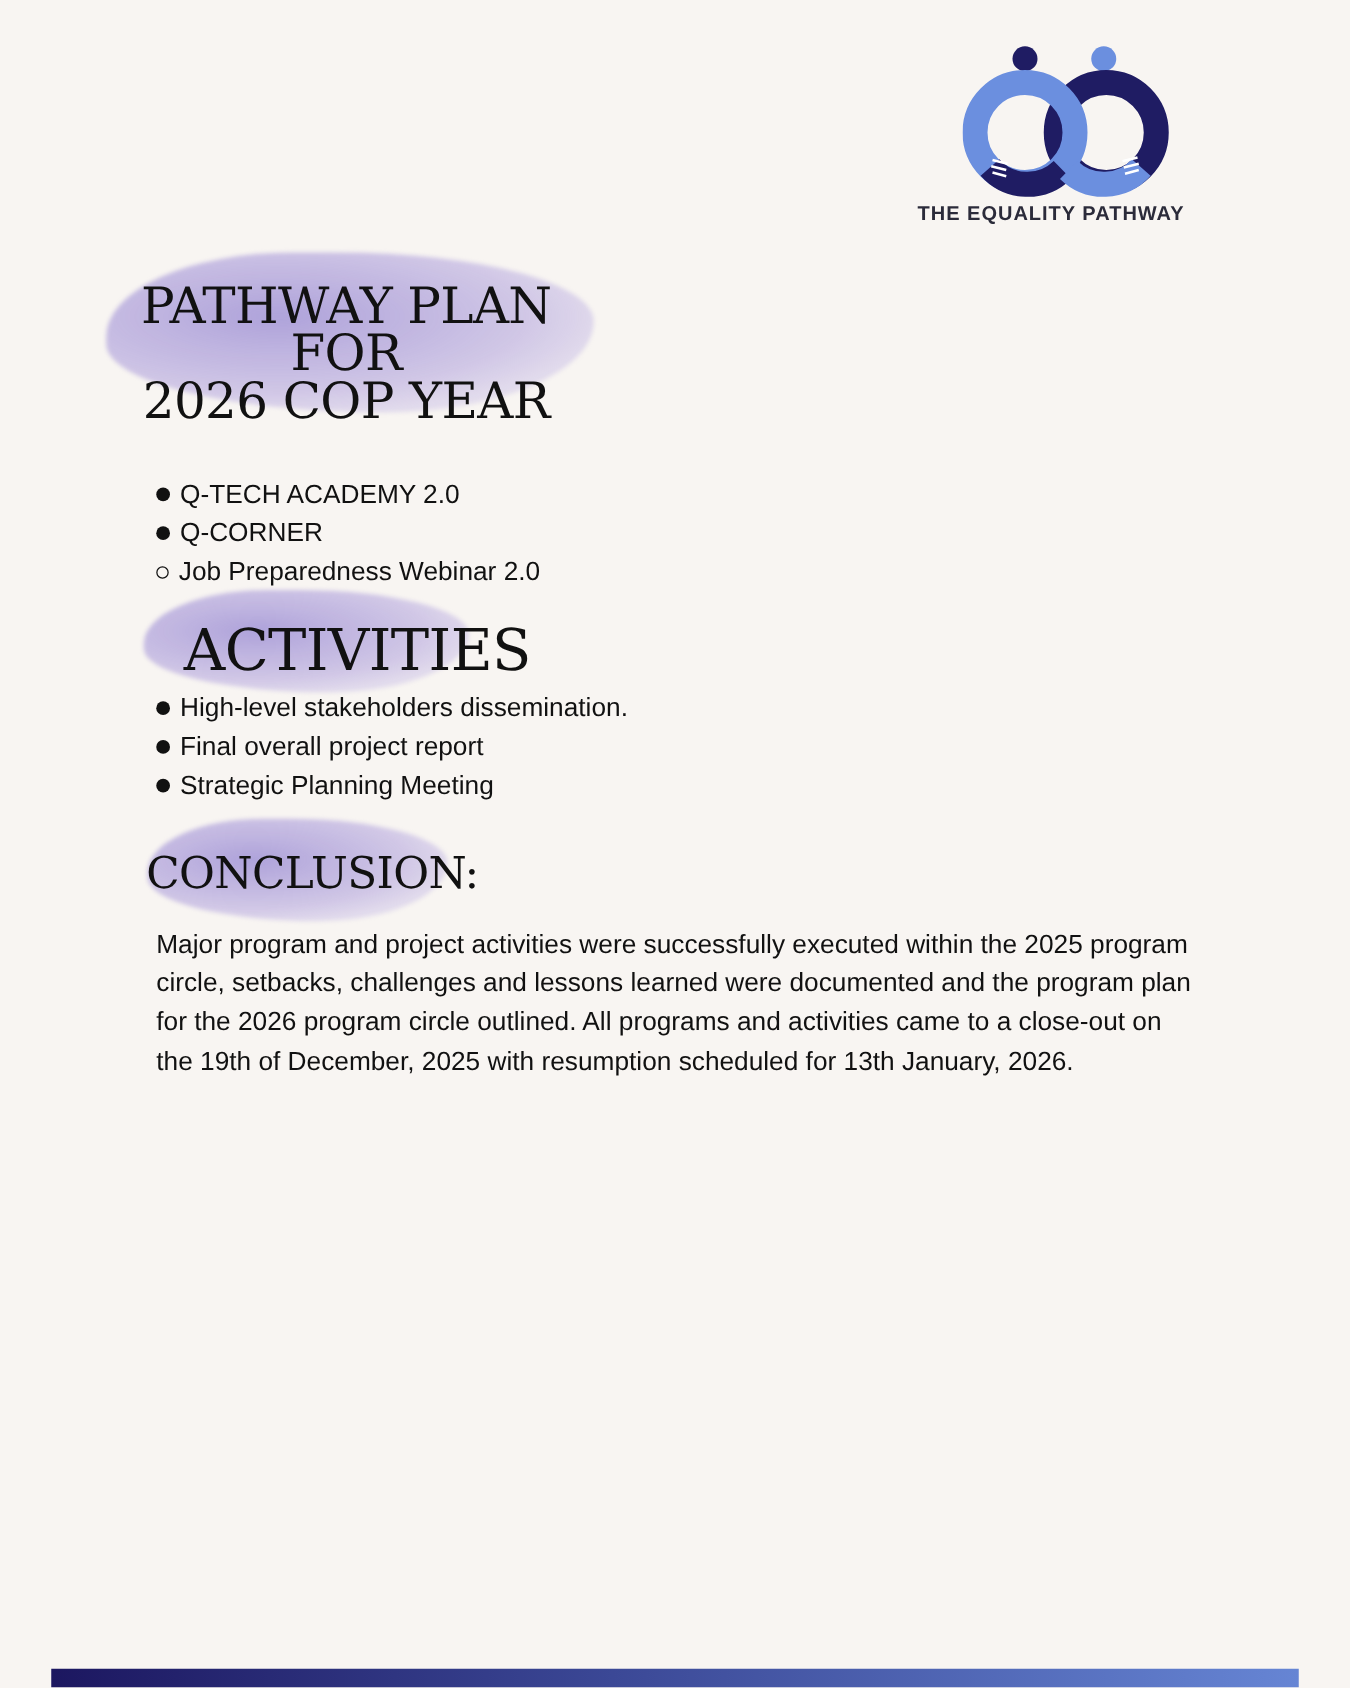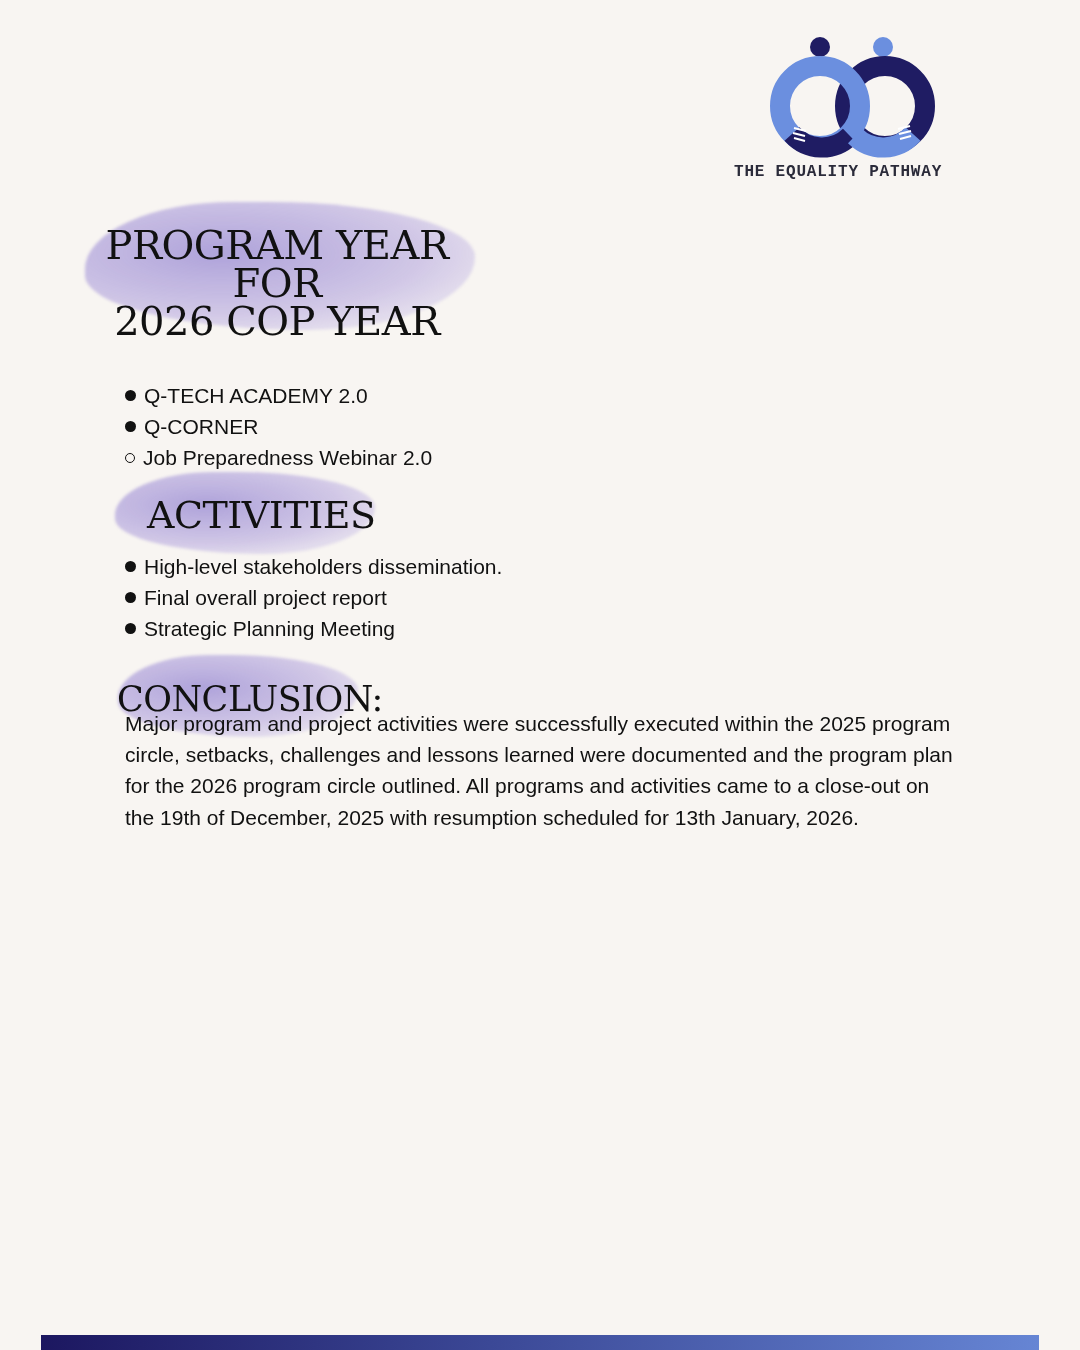--- a/index.html
+++ b/index.html
@@ -6,38 +6,38 @@
     body {
       width:1080px; height:1350px; position:relative; overflow:hidden;
       background:#f8f5f2;
       font-family:"Liberation Sans", sans-serif;
       color:#111;
     }
     .logo { position:absolute; left:730px; top:36px; width:250px; height:150px; }
     .logo svg { position:absolute; left:40px; top:0; }
     .logo-text {
       position:absolute; left:4px; top:127px; width:250px;
-      font-family:Liberation Mono, monospace; font-weight:bold;
+      font-family:Liberation Sans, sans-serif; font-weight:bold;
       font-size:16px; letter-spacing:0.8px; color:#2b2b3a;
     }
     .brush {
       position:absolute; border-radius:40% 55% 45% 60% / 55% 45% 60% 45%;
       background:radial-gradient(ellipse at 35% 40%, rgba(150,135,210,0.75), rgba(175,160,220,0.55) 55%, rgba(200,190,235,0.25) 85%, rgba(220,210,240,0) 100%);
       filter:blur(1.5px);
     }
     .heading {
       position:absolute; font-family:"DejaVu Serif", serif; color:#111;
       font-weight:normal; letter-spacing:-0.5px;
     }
     .title { left:67px; top:226px; font-size:40px; line-height:38px; text-align:center; width:420px; }
     .list { position:absolute; left:125px; margin:0; padding:0; list-style:none; font-size:21px; }
     .list li { height:31px; line-height:31px; display:flex; align-items:center; }
     .bullet { display:inline-block; width:11px; height:11px; border-radius:50%; background:#111; margin-right:8px; flex:none; }
     .bullet.open { background:transparent; border:1.6px solid #111; width:8px; height:8px; }
-    .para { position:absolute; left:125px; top:708px; width:830px; font-size:21px; line-height:31.2px; margin:0; }
+    .para { position:absolute; left:125px; top:740px; width:830px; font-size:21px; line-height:31.2px; margin:0; }
     .footer-bar { position:absolute; left:41px; top:1335px; width:998px; height:15px;
       background:linear-gradient(90deg,#1c1760,#3b4896 45%,#6685d4); }
   </style>
 </head>
 <body>
 
 <div class="logo">
   <svg width="170" height="125" viewBox="0 0 170 125">
     <circle cx="50" cy="11" r="10" fill="#1f1c63"></circle>
     <circle cx="113" cy="11" r="10" fill="#6b8fdf"></circle>
@@ -52,41 +52,41 @@
       <line x1="128" y1="93" x2="140" y2="90"></line>
         <line x1="129" y1="98" x2="141" y2="95"></line>
         <line x1="130" y1="103" x2="141" y2="100"></line>
     </g>
   </svg>
   <div class="logo-text">THE EQUALITY PATHWAY</div>
 </div>
 
 <div class="brush" style="left:85px;top:202px;width:390px;height:128px;"></div>
 <div class="heading title">
-  <div>PROGRAM YEAR FOR</div>
+  <div>PATHWAY PLAN FOR</div>
   <div>2026 COP YEAR</div>
 </div>
 
 <ul class="list" style="top:333px;margin-top:47px;">
   <li>
       <span class="bullet"></span>
       <span>Q-TECH ACADEMY 2.0</span>
     </li>
   <li>
       <span class="bullet"></span>
       <span>Q-CORNER</span>
     </li>
   <li>
       <span class="bullet open"></span>
       <span>Job Preparedness Webinar 2.0</span>
     </li>
 </ul>
 
 <div class="brush" style="left:115px;top:472px;width:260px;height:82px;"></div>
-<div class="heading" style="left:147px;top:493px;font-size:38px;text-align:center;">ACTIVITIES</div>
+<div class="heading" style="left:147px;top:493px;font-size:46px;text-align:center;">ACTIVITIES</div>
 
 <ul class="list" style="top:551px;">
   <li>
       <span class="bullet"></span>
       <span>High-level stakeholders dissemination.</span>
     </li>
   <li>
       <span class="bullet"></span>
       <span>Final overall project report</span>
     </li>

